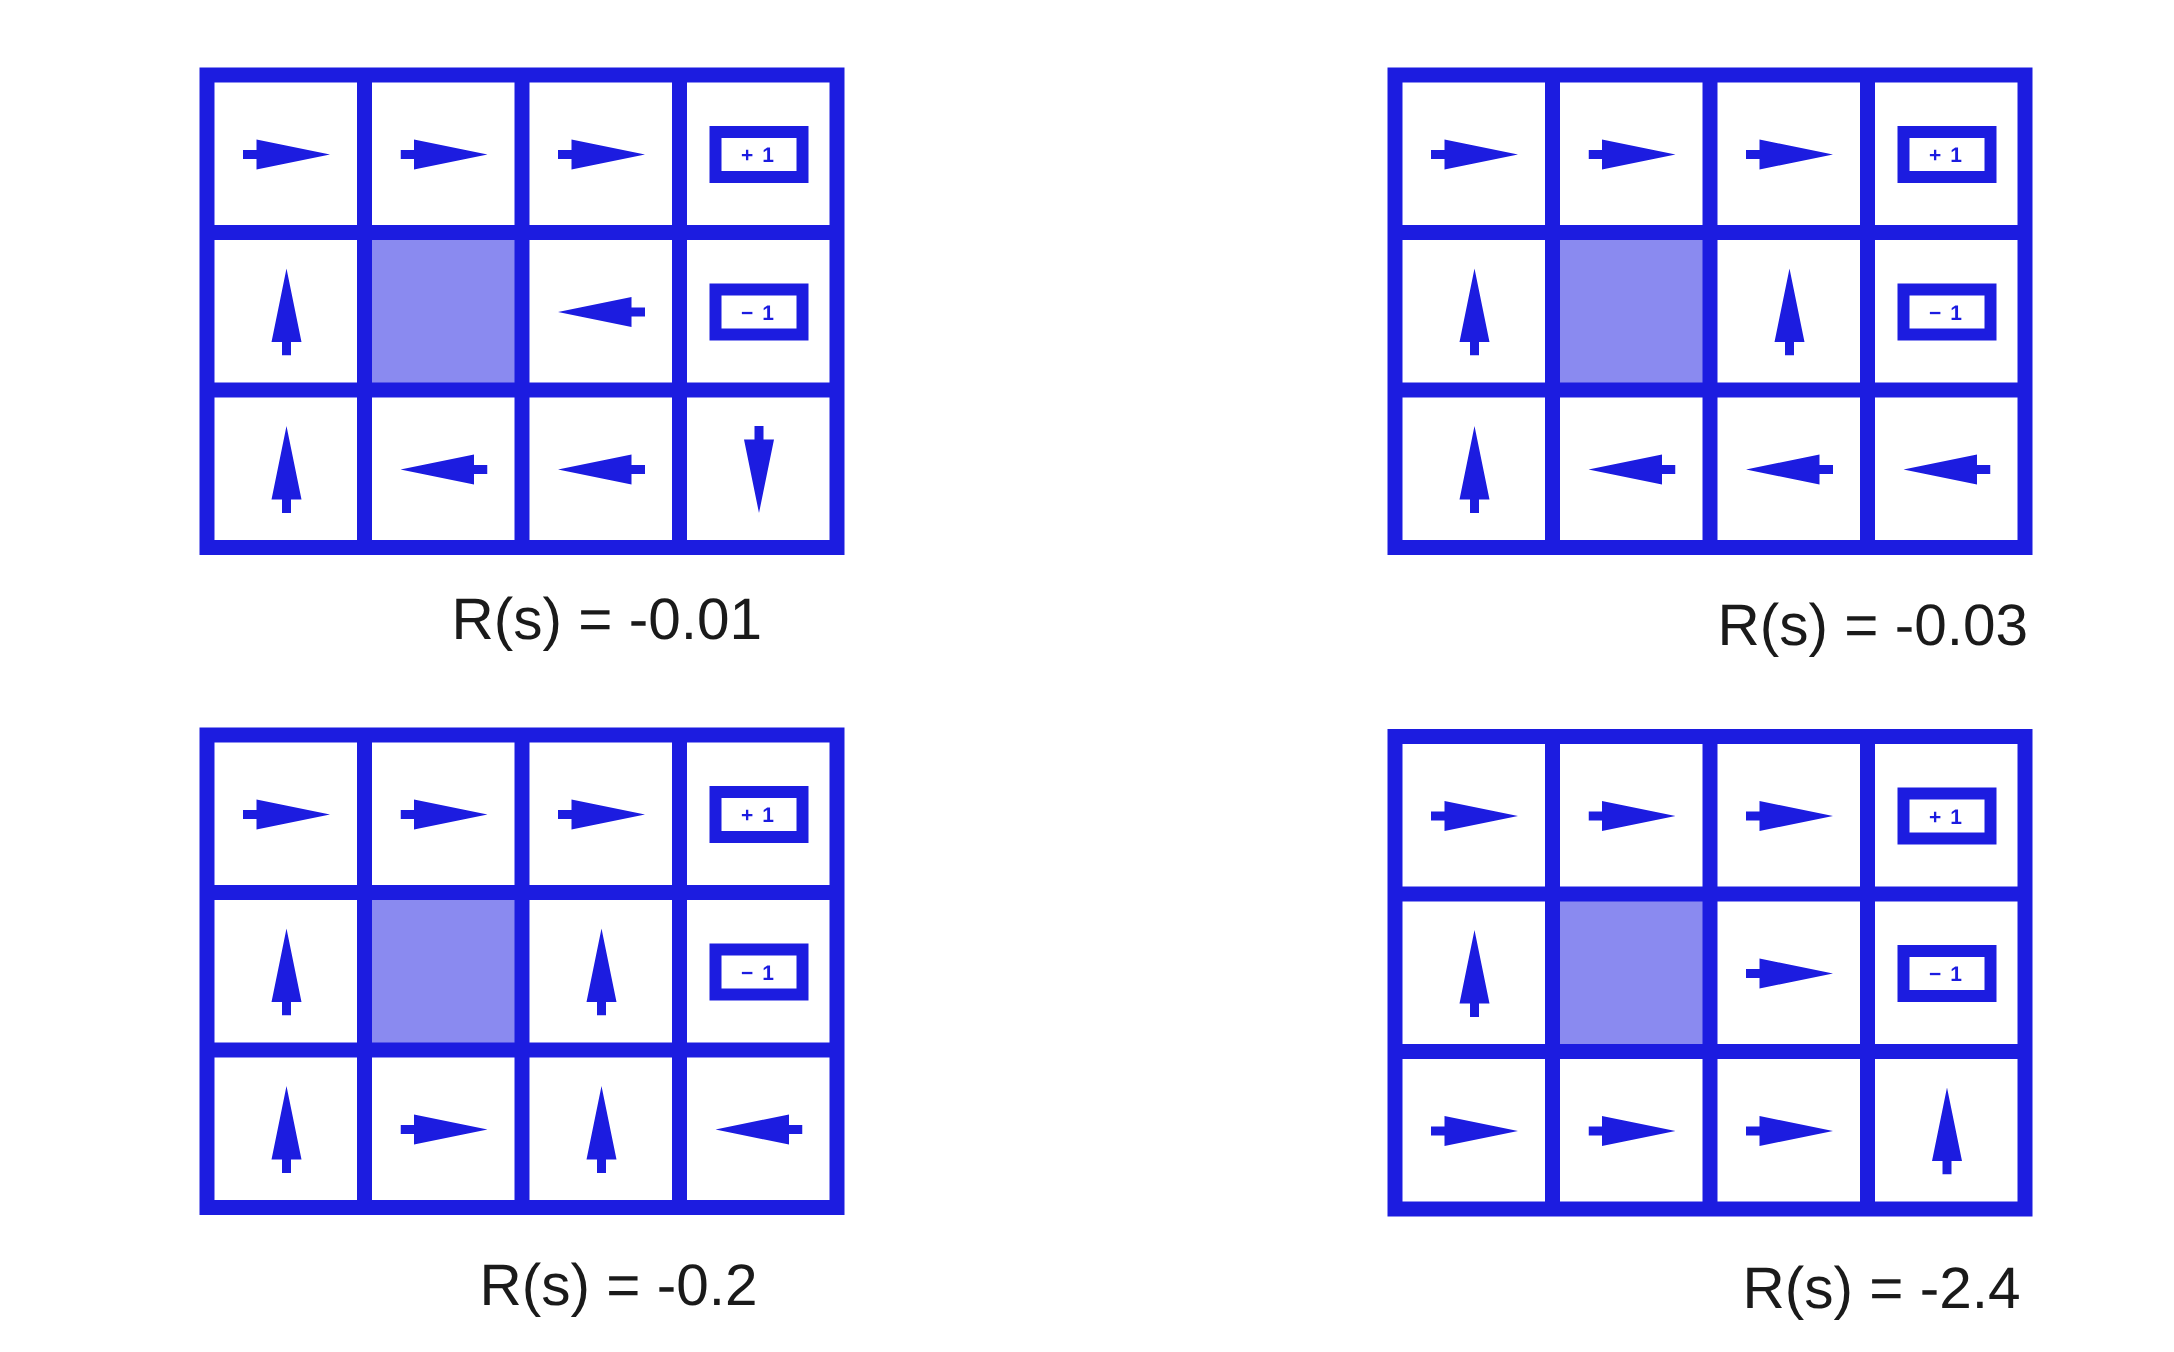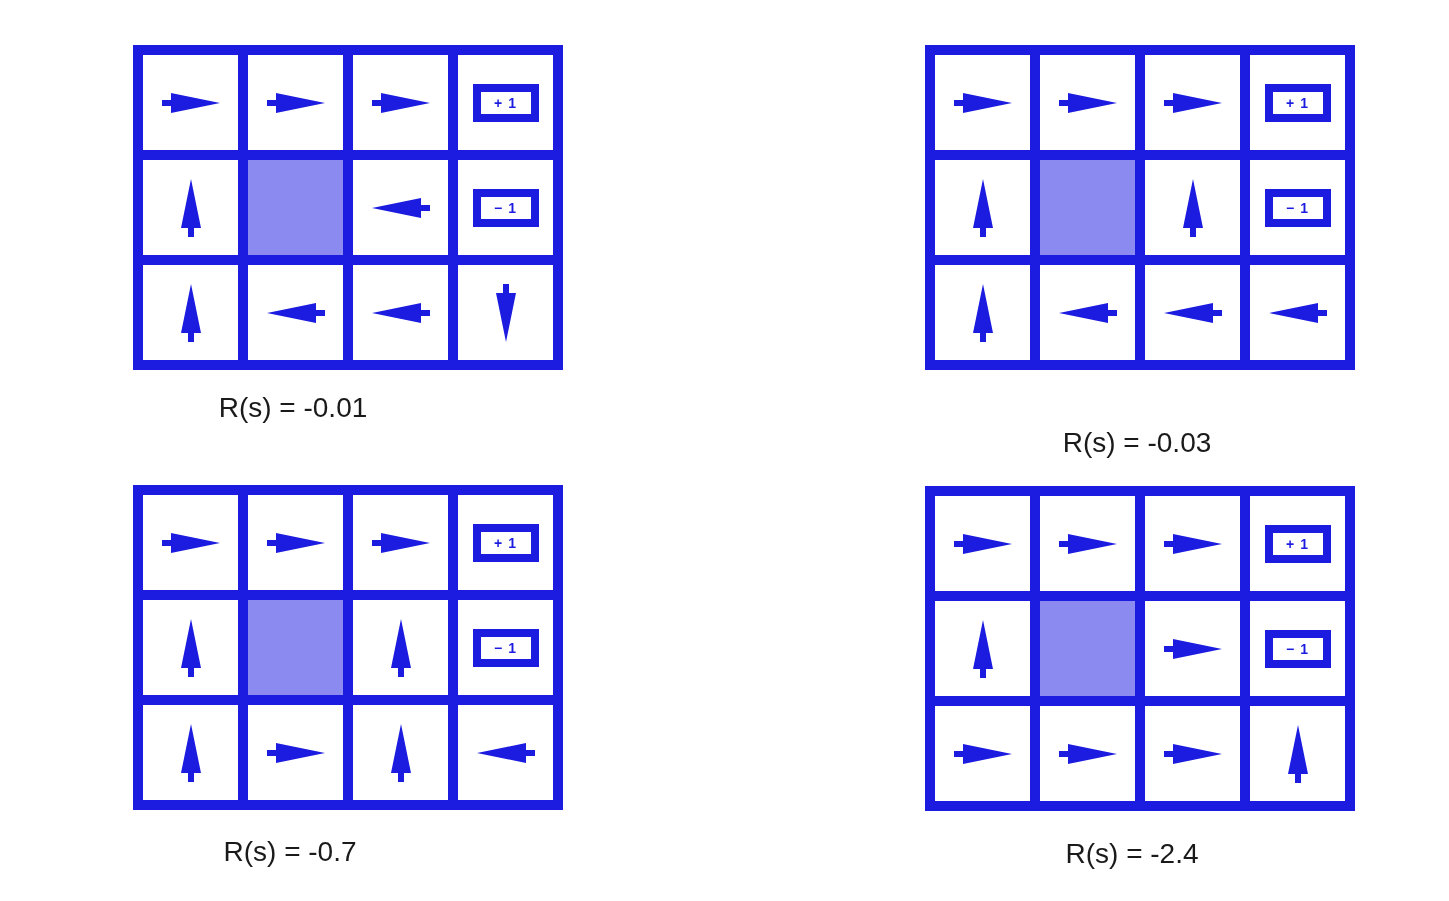--- a/index.html
+++ b/index.html
@@ -46,31 +46,31 @@
     font-weight:bold;
     font-size:14px;
     letter-spacing:1px;
     line-height:1;
   }
   .arrow{display:block;}
   .arrow polygon{fill:var(--blue);}
   .caption{
     position:absolute;
     width:430px;
-    text-align:center;
-    font-size:28px;
+    text-align:right;
+    font-size:39px;
     color:var(--caption);
     white-space:nowrap;
   }
   #grid-0{left:133px;top:45px;}
   #grid-1{left:925px;top:45px;}
   #grid-2{left:133px;top:485px;}
   #grid-3{left:925px;top:486px;}
   #caption-0{left:78px;top:392px;}
-  #caption-1{left:922px;top:396px;margin-top:31px;}
+  #caption-1{left:922px;top:396px;}
   #caption-2{left:75px;top:836px;}
   #caption-3{left:917px;top:838px;}
 </style>
 </head>
 <body>
 
 <div id="grid-0" class="policy-grid">
     <div class="cell">
       <svg class="arrow" width="58" height="24" viewBox="0 0 58 24">
         <polygon points="9,2 58,12 9,22 9,15 0,15 0,9 9,9"></polygon>
@@ -282,14 +282,14 @@
     </div>
     <div class="cell">
       <svg class="arrow" width="24" height="58" viewBox="0 0 24 58">
         <polygon points="12,0 22,49 15,49 15,58 9,58 9,49 2,49"></polygon>
       </svg>
     </div>
   </div>
 
 <div id="caption-0" class="caption">R(s) = -0.01</div>
 <div id="caption-1" class="caption">R(s) = -0.03</div>
-<div id="caption-2" class="caption">R(s) = -0.7</div>
+<div id="caption-2" class="caption">R(s) = -0.2</div>
 <div id="caption-3" class="caption">R(s) = -2.4</div>
 
 </body></html>

